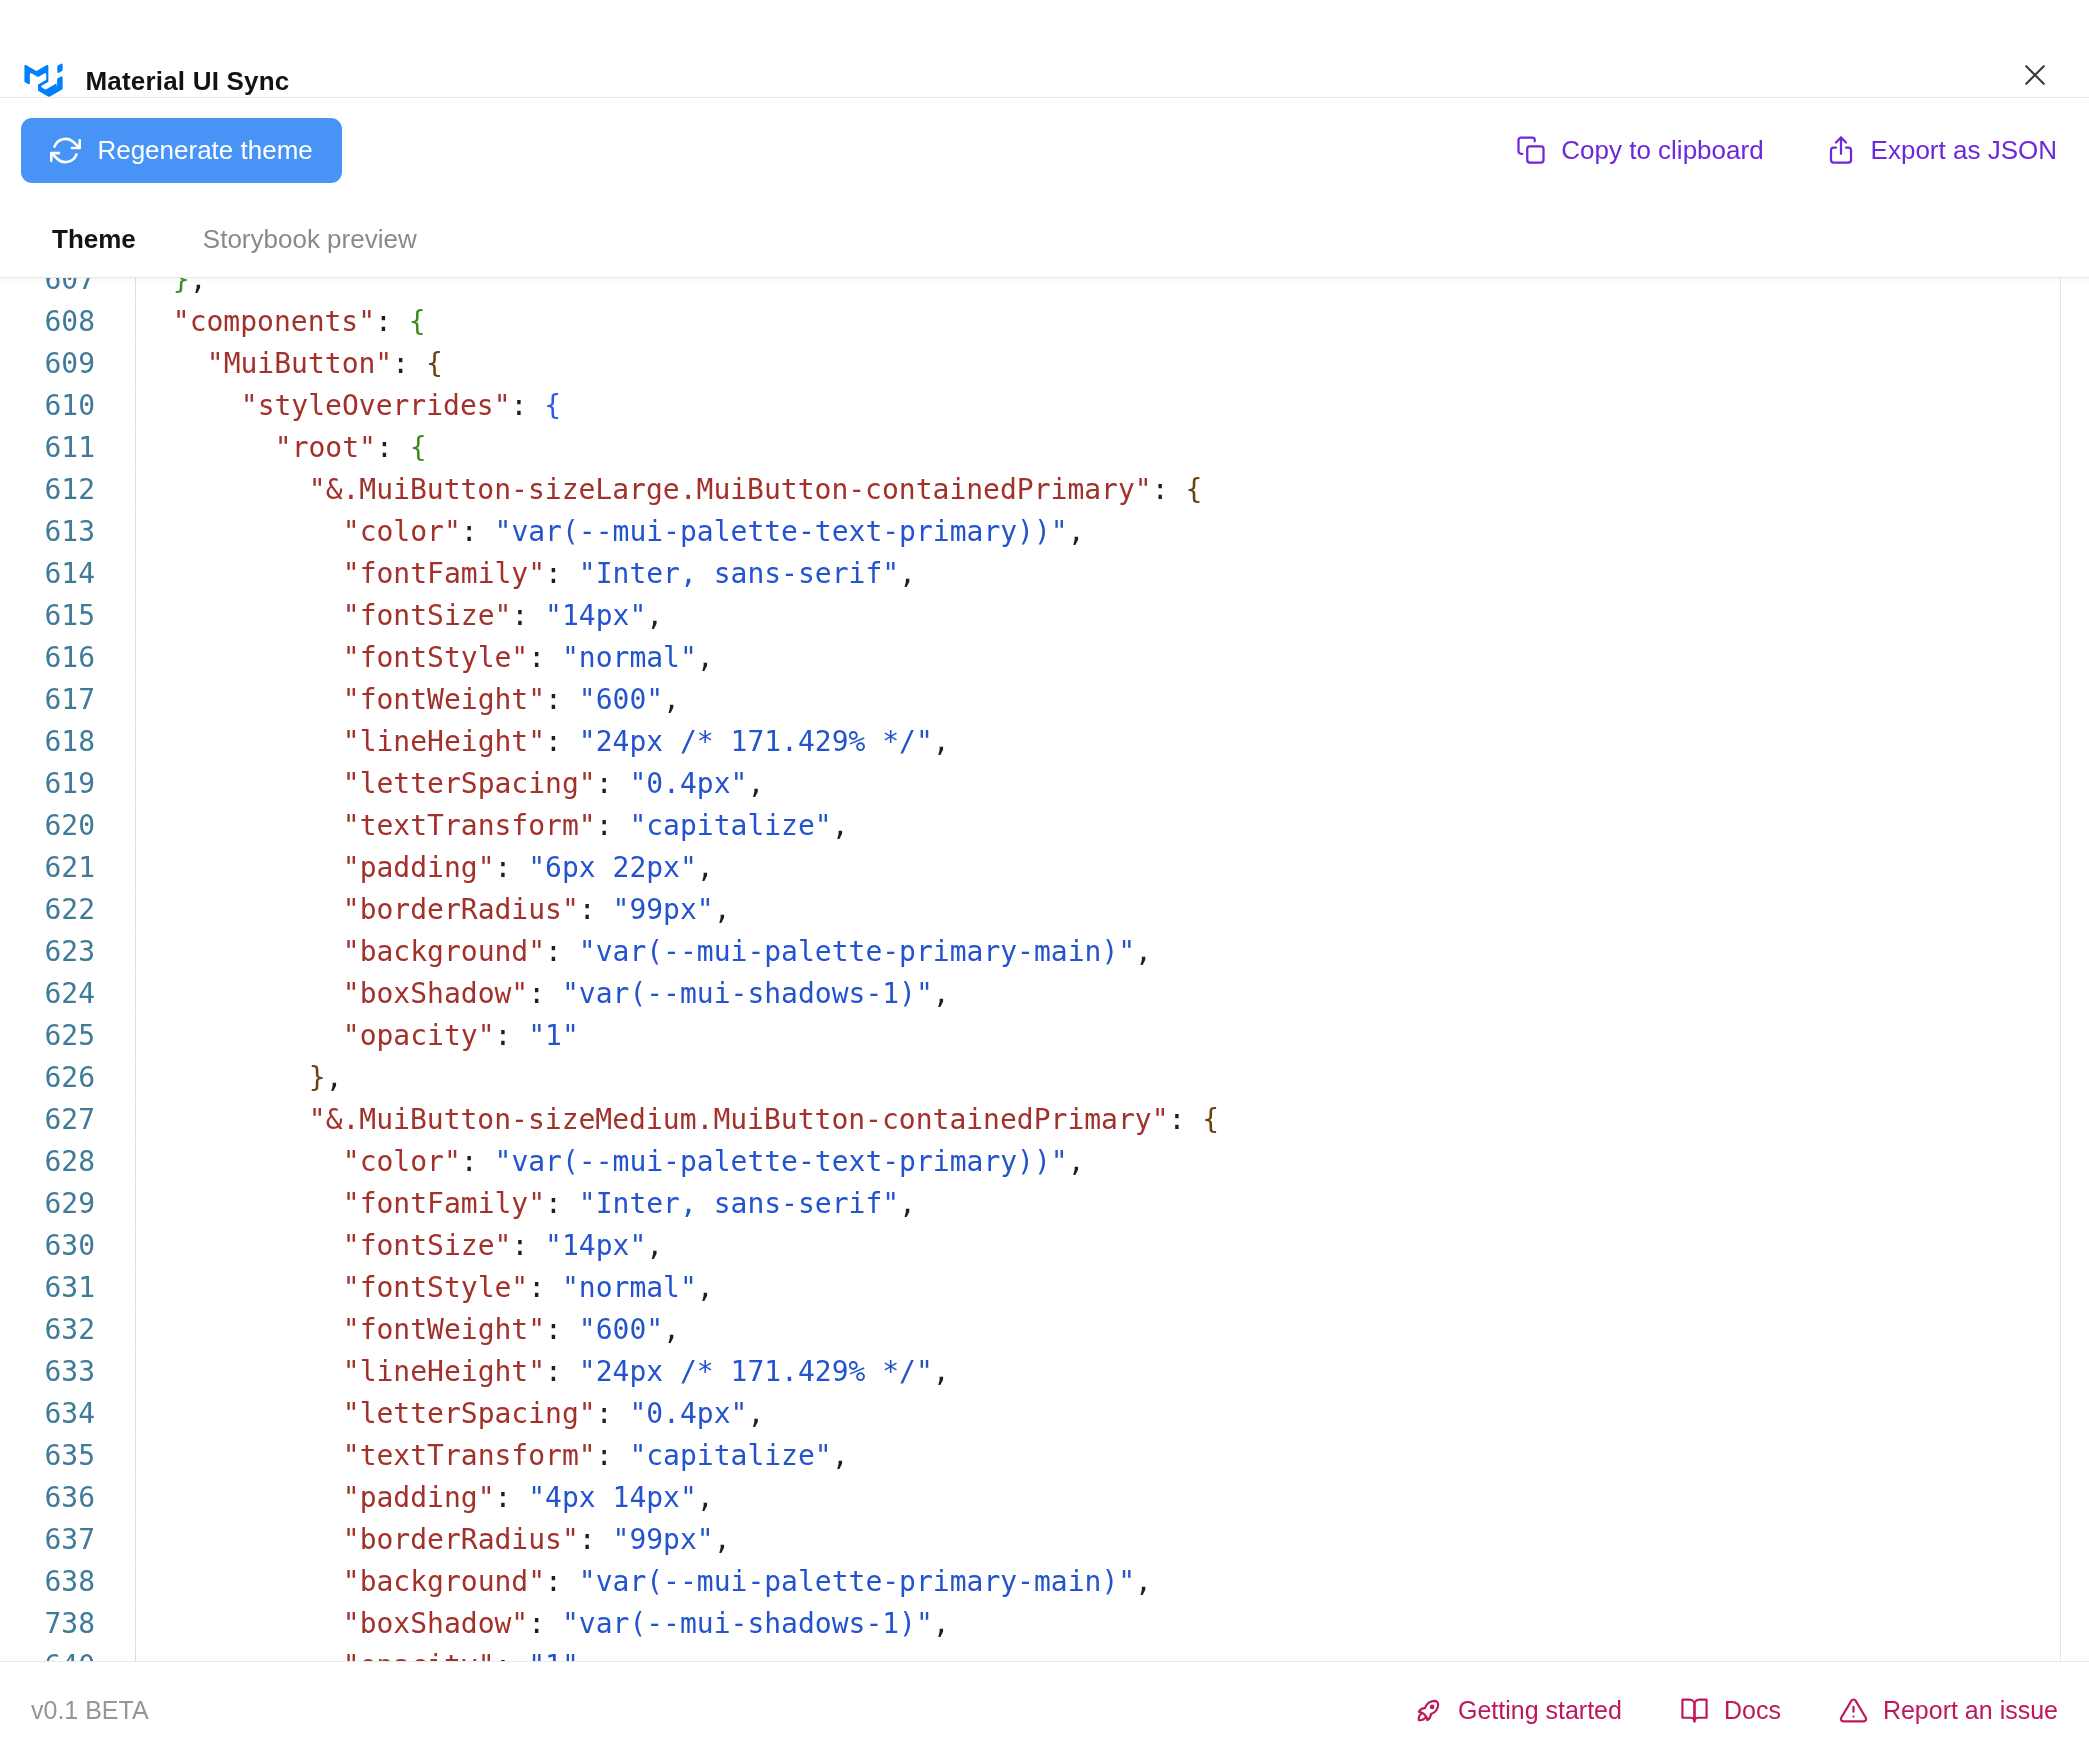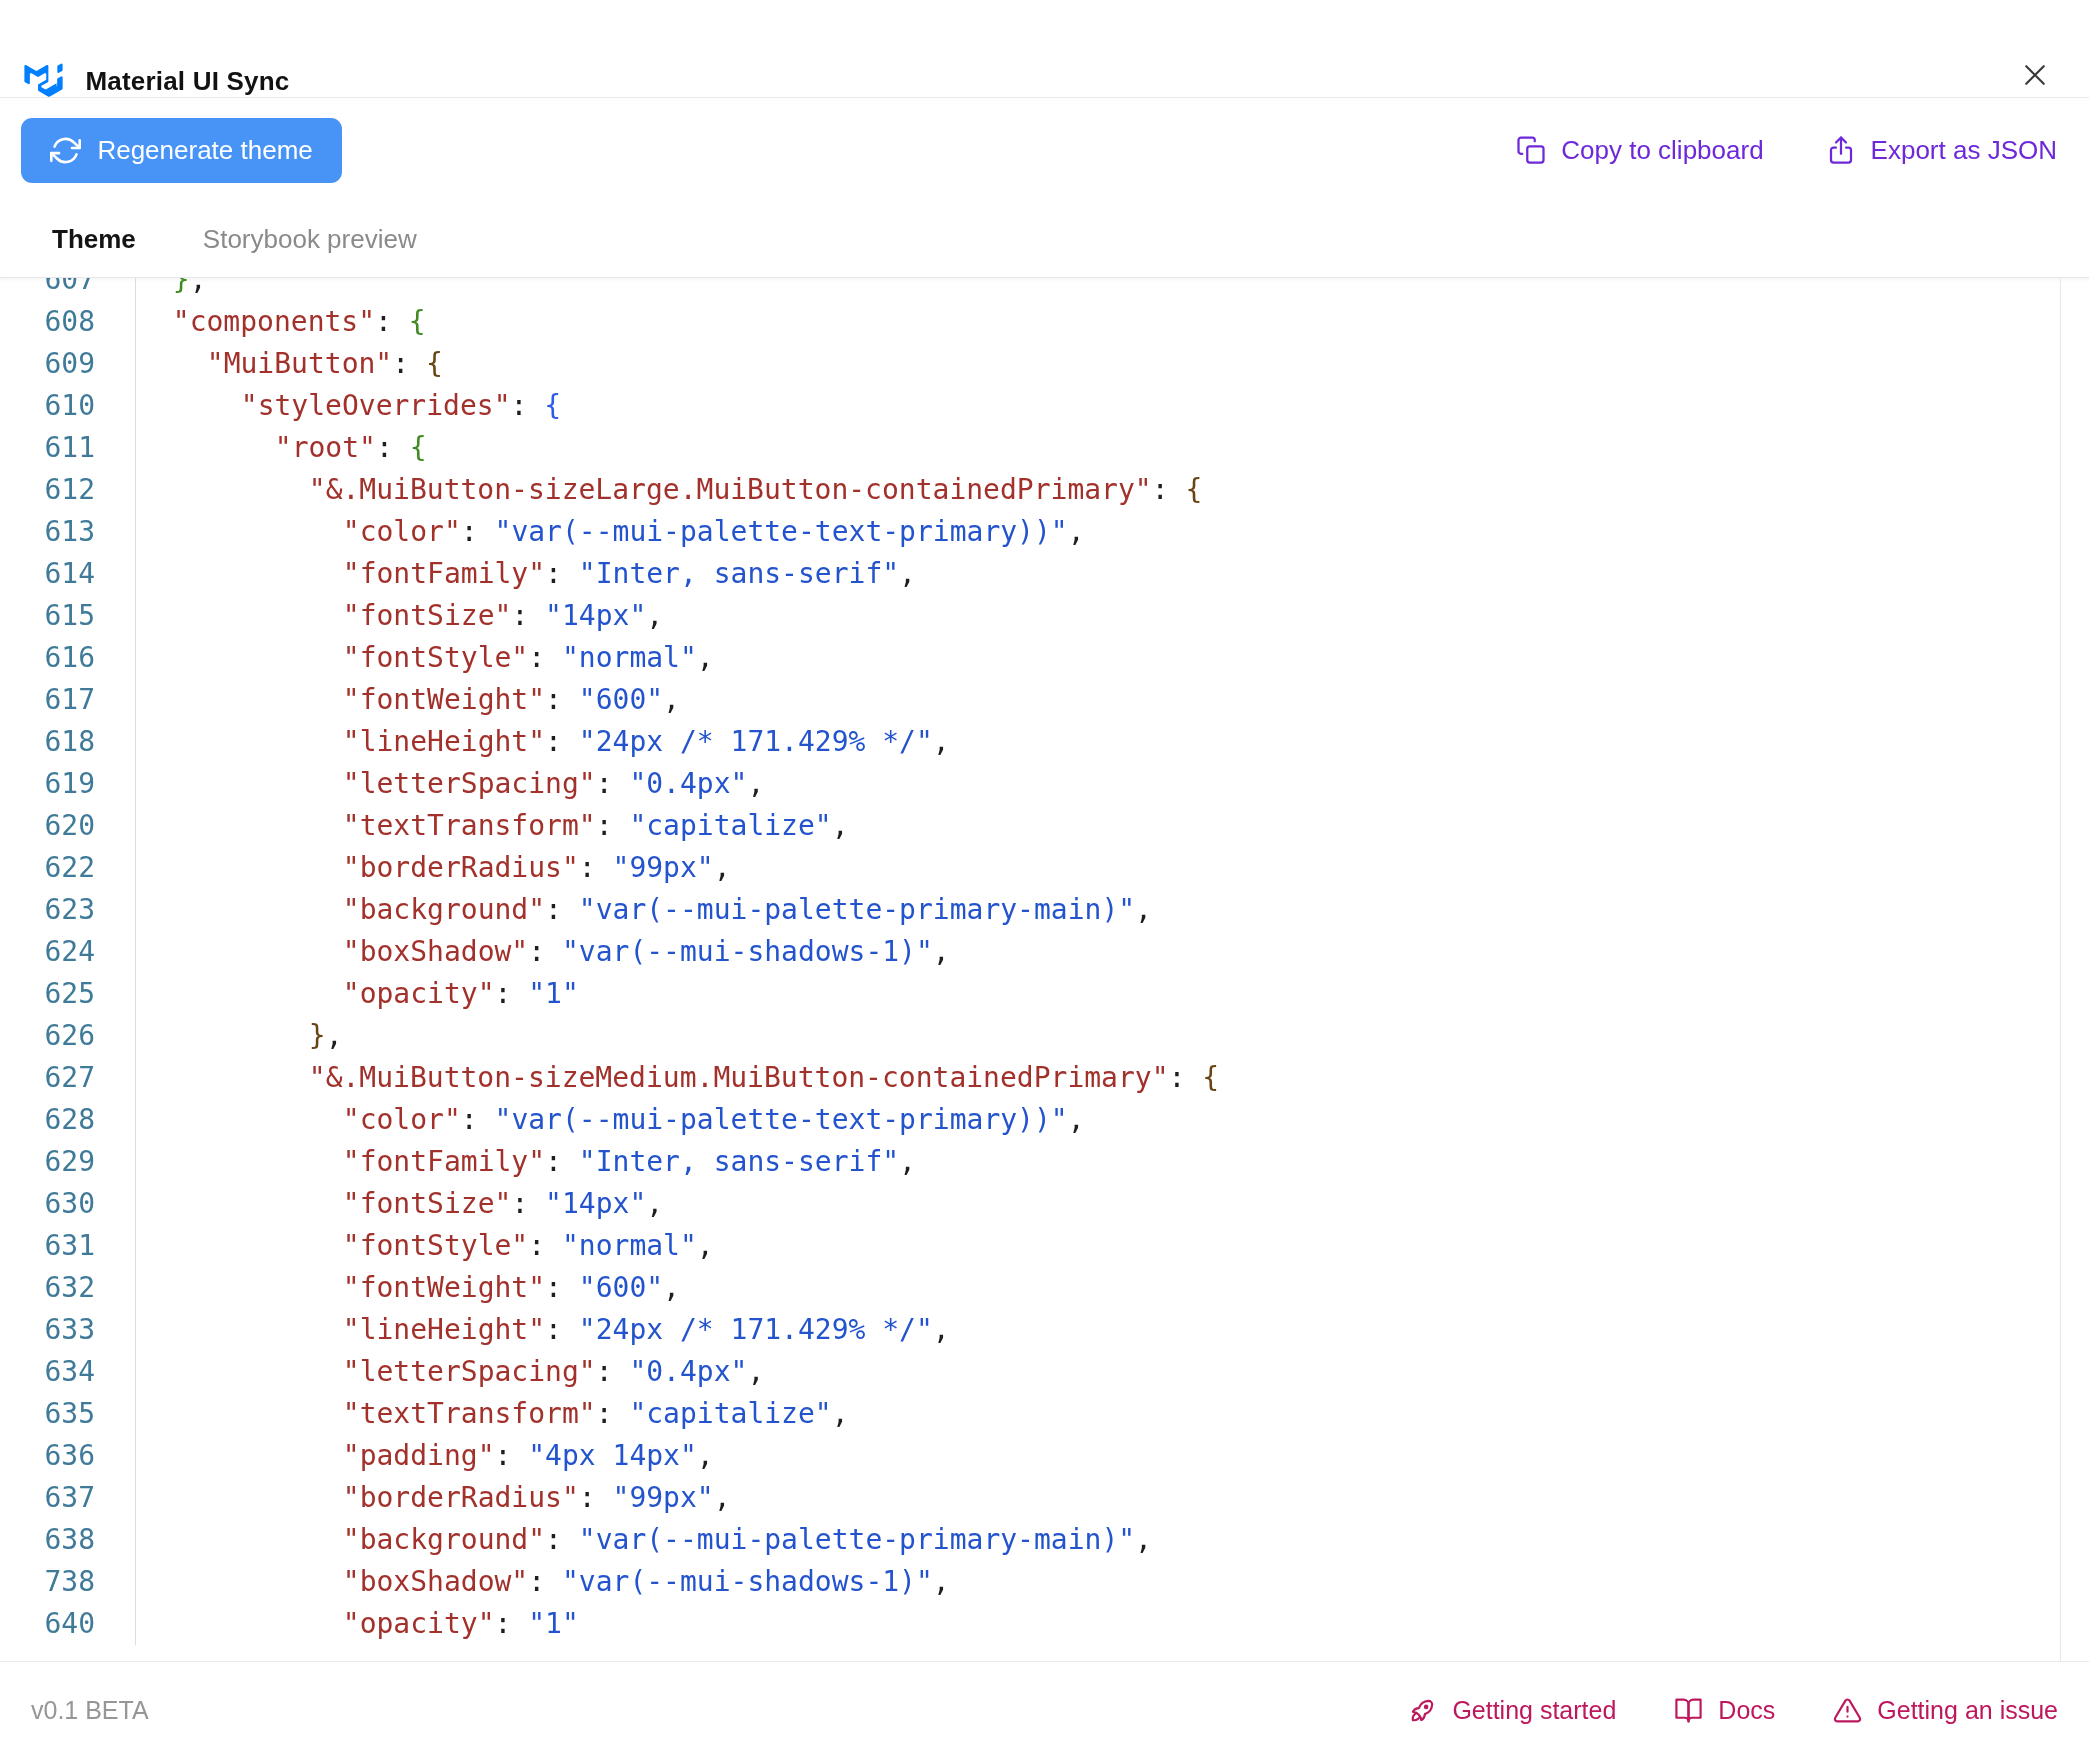--- a/index.html
+++ b/index.html
@@ -247,20 +247,24 @@
       </div>
       <div class="code-line">
         <span class="ln">619</span>
         <span class="code-cell" style="--ind: 6;"><span class="tok-k">"letterSpacing"</span><span class="tok-p">: </span><span class="tok-s">"0.4px"</span><span class="tok-p">,</span></span>
       </div>
       <div class="code-line">
         <span class="ln">620</span>
         <span class="code-cell" style="--ind: 6;"><span class="tok-k">"textTransform"</span><span class="tok-p">: </span><span class="tok-s">"capitalize"</span><span class="tok-p">,</span></span>
       </div>
       <div class="code-line">
+        <span class="ln">621</span>
+        <span class="code-cell" style="--ind: 6;"><span class="tok-k">"padding"</span><span class="tok-p">: </span><span class="tok-s">"6px 22px"</span><span class="tok-p">,</span></span>
+      </div>
+      <div class="code-line">
         <span class="ln">622</span>
         <span class="code-cell" style="--ind: 6;"><span class="tok-k">"borderRadius"</span><span class="tok-p">: </span><span class="tok-s">"99px"</span><span class="tok-p">,</span></span>
       </div>
       <div class="code-line">
         <span class="ln">623</span>
         <span class="code-cell" style="--ind: 6;"><span class="tok-k">"background"</span><span class="tok-p">: </span><span class="tok-s">"var(--mui-palette-primary-main)"</span><span class="tok-p">,</span></span>
       </div>
       <div class="code-line">
         <span class="ln">624</span>
         <span class="code-cell" style="--ind: 6;"><span class="tok-k">"boxShadow"</span><span class="tok-p">: </span><span class="tok-s">"var(--mui-shadows-1)"</span><span class="tok-p">,</span></span>
@@ -356,17 +360,17 @@
       <span>Docs</span>
     </button>
     <button class="footer-link">
       <span style="display:flex">
         <svg viewBox="0 0 24 24" fill="none" stroke="currentColor" stroke-width="1.8" stroke-linecap="round" stroke-linejoin="round">
           <path d="M10.29 3.86 1.82 18a2 2 0 0 0 1.71 3h16.94a2 2 0 0 0 1.71-3L13.71 3.86a2 2 0 0 0-3.42 0z"></path>
           <line x1="12" y1="9" x2="12" y2="13"></line>
           <line x1="12" y1="17" x2="12.01" y2="17"></line>
         </svg>
       </span>
-      <span>Getting an issue</span>
+      <span>Report an issue</span>
     </button>
   </div>
 </div>
 
 
 </body></html>

